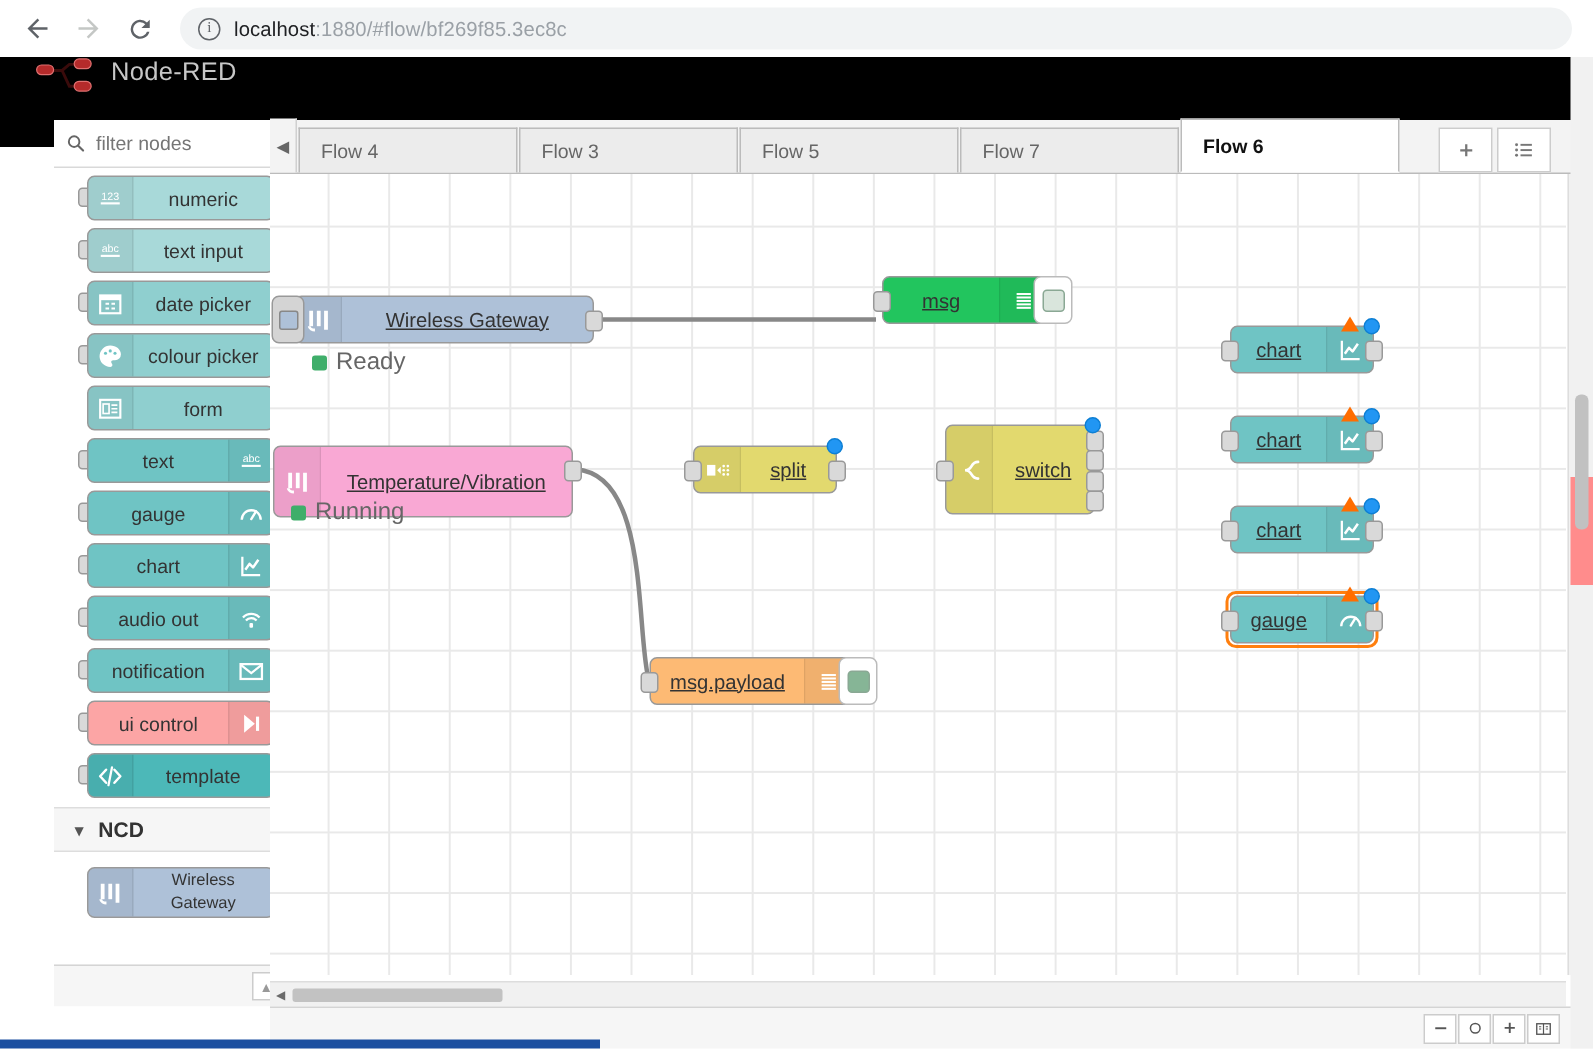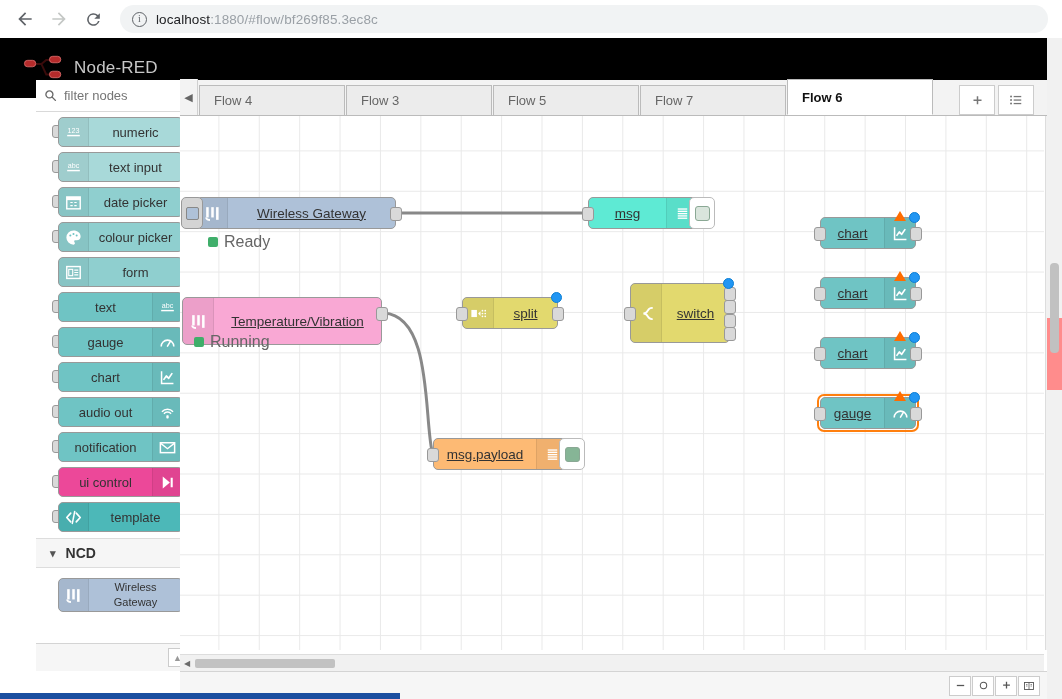--- a/index.html
+++ b/index.html
@@ -30,21 +30,21 @@
     border-radius: 50%; font-size: 10px; line-height: 12px;
     text-align: center; color: #5f6368; margin-right: 9px;
     font-family: "Liberation Serif", serif; flex: none;
   }
   .url-text { font-size: 13.5px; color: #9aa0a6; letter-spacing: .1px; }
   .url-text b { color: #202124; font-weight: normal; text-align: center; }
 
   
   .nr-header {
     position: absolute; left: 0; top: 38px; width: 1062px; height: 60px;
-    background: #000000; display: flex; align-items: center;
+    background: #000000; display: flex; align-items: flex-start;
   }
   .nr-logo { margin-left: 22px; width: 42px; height: 26px; }
   .nr-title {
     color: #c7c7c7; font-size: 17px; margin-left: 10px; letter-spacing: .2px;
   }
 
   
   .palette {
     position: absolute; left: 0; top: 80px; width: 180px; height: 591px;
     background: #ffffff; border-right: 1px solid #d4d4d4; overflow: hidden; margin-left: 36px;
@@ -425,21 +425,21 @@
               <svg width="19" height="19" viewBox="0 0 24 24">
                 <rect x="3" y="6" width="18" height="12.5" fill="none" stroke="#fff" stroke-width="1.9"></rect>
                 <path d="M3.5 6.8 12 13.5 20.5 6.8" fill="none" stroke="#fff" stroke-width="1.8"></path>
               </svg>
             </span>
           </div>
     </div>
         <div class="pal-item">
       <span class="port in"></span>
       <span class="port out"></span>
-      <div class="pal-node" style="background:#ec4899">
+      <div class="pal-node" style="background:#fca5a5">
             <span class="lbl">ui control</span>
             <span class="pal-ico right">
               <svg width="19" height="19" viewBox="0 0 24 24">
                 <path d="M6 4.5 L15 12 L6 19.5 Z" fill="#fff"></path>
                 <rect x="16" y="6" width="2.6" height="12" fill="#fff"></rect>
               </svg>
             </span>
           </div>
     </div>
         <div class="pal-item">
@@ -545,21 +545,21 @@
         <span class="n-lbl">Wireless Gateway</span>
         <span class="cport" style="right:-7px; top:9px;"></span>
         <span class="n-btn">
           <i></i>
         </span>
     </div>
       <span class="n-status" style="left:28px; top:117px;">
         <span class="dot" style="background:#3fae6a"></span>
         <span>Ready</span>
       </span>
-      <div class="node" style="left:408px; top:81px; width:110px; height:32px; background:#5eead4">
+      <div class="node" style="left:408px; top:68px; width:110px; height:32px; background:#22c55e">
       <span class="n-lbl">msg</span>
         <span class="n-ico r">
           <svg width="19" height="19" viewBox="0 0 24 24">
             <rect x="6" y="5.5" width="12" height="1.7" fill="#fff"></rect>
             <rect x="6" y="8.4" width="12" height="1.7" fill="#fff"></rect>
             <rect x="6" y="11.3" width="12" height="1.7" fill="#fff"></rect>
             <rect x="6" y="14.2" width="12" height="1.7" fill="#fff"></rect>
             <rect x="6" y="17.1" width="12" height="1.7" fill="#fff"></rect>
           </svg>
         </span>

